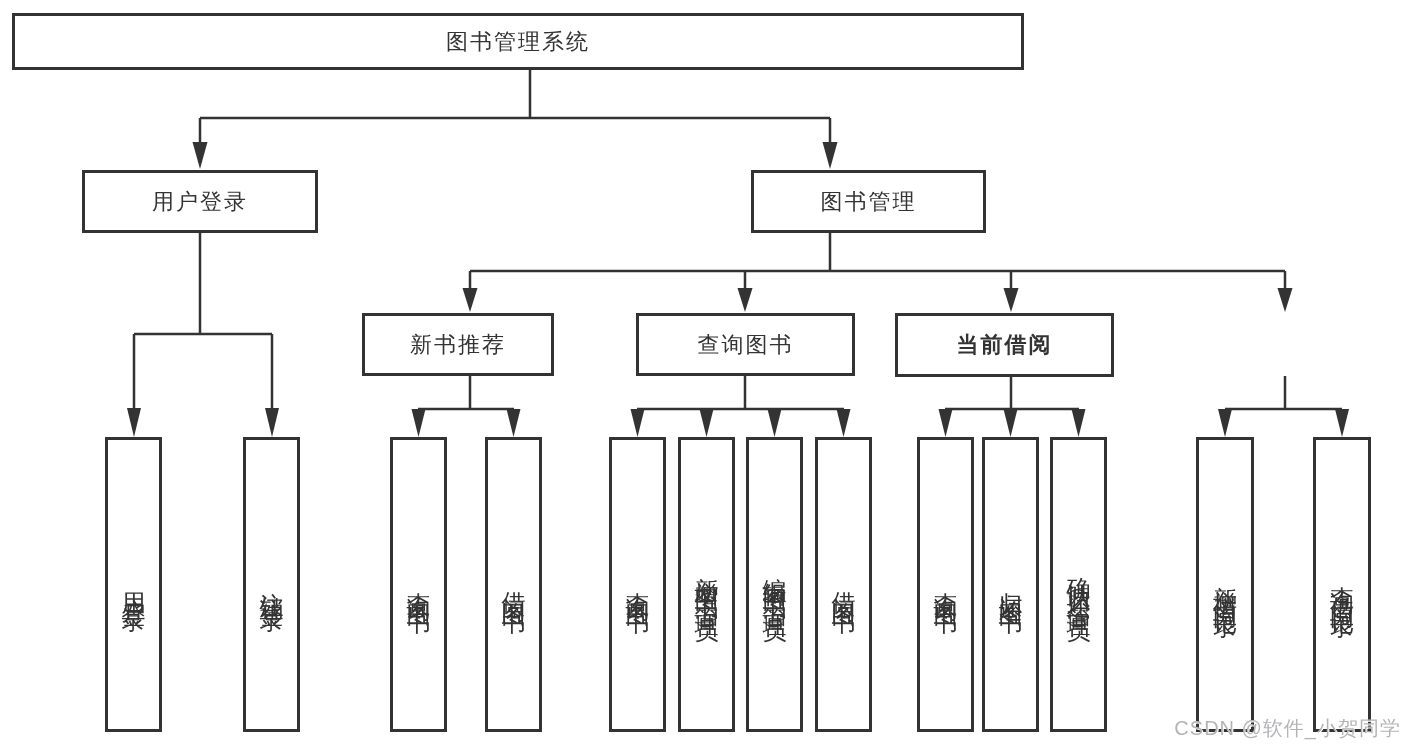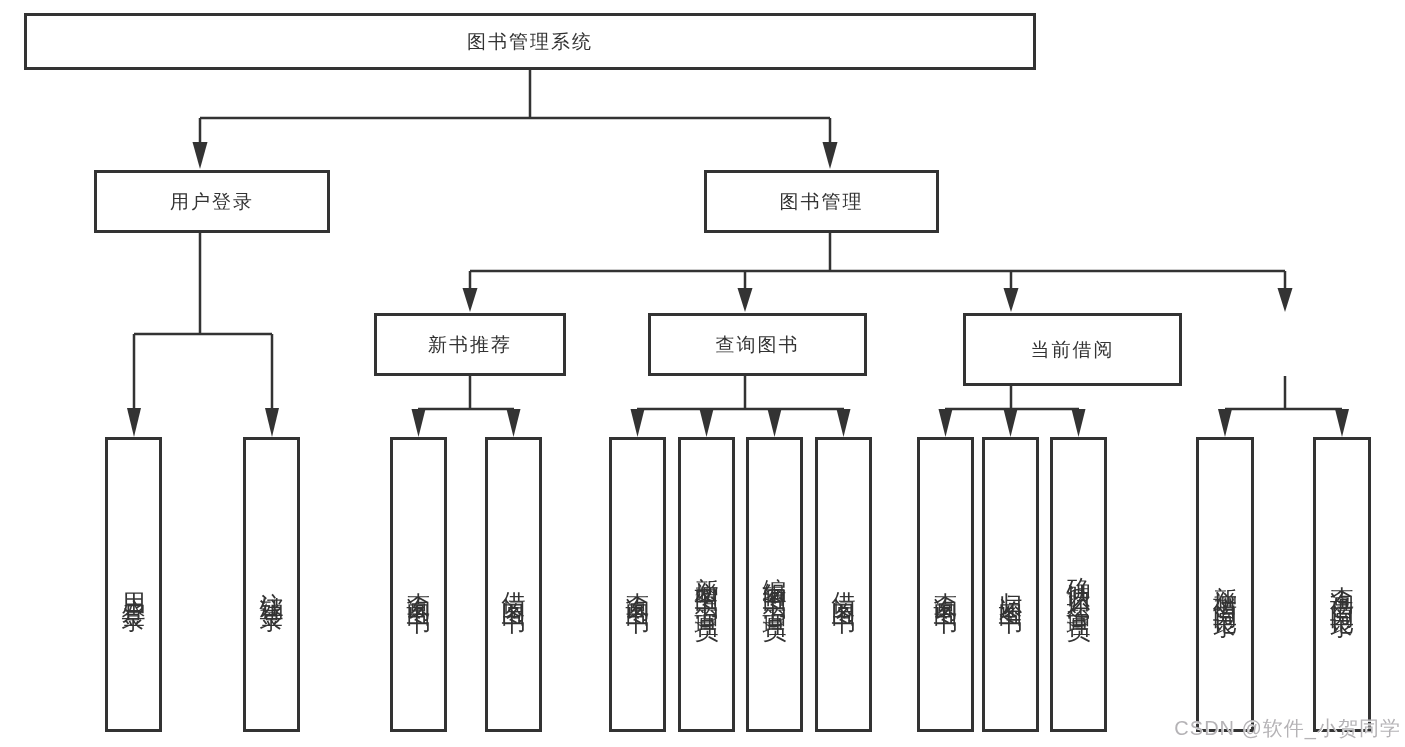--- a/index.html
+++ b/index.html
@@ -30,40 +30,39 @@
     box-sizing: border-box;
     border: 3px solid #333333;
     background: #ffffff;
     color: #333333;
     display: flex;
     align-items: center;
     justify-content: center;
     text-align: center;
   }
   .hnode {
-    font-size: 19px;
+    font-size: 22px;
     letter-spacing: 2px;
-    margin-left: 12px;
   }
   .leaf {
     writing-mode: vertical-rl;
     text-orientation: mixed;
     font-size: 24px;
     letter-spacing: 6px;
     line-height: 1;
   }
   
   .n-root   { left: 12px;  top: 13px;  width: 1012px; height: 57px; }
   
   .n-l1a    { left: 82px;  top: 170px; width: 236px;  height: 63px; }
-  .n-l1b    { left: 692px; top: 170px; width: 235px;  height: 63px; }
+  .n-l1b    { left: 751px; top: 170px; width: 235px;  height: 63px; }
   
   .n-l2a    { left: 362px;  top: 313px; width: 192px; height: 63px; }
   .n-l2b    { left: 636px;  top: 313px; width: 219px; height: 63px; }
-  .n-l2c    { left: 951px;  top: 313px; width: 219px; height: 73px; }
+  .n-l2c    { left: 895px;  top: 313px; width: 219px; height: 64px; font-weight: bold; }
   .n-l2d    { left: 1177px; top: 313px; width: 219px; height: 63px; }
   
   .n-f1  { left: 105px;  top: 437px; width: 57px; height: 295px; }
   .n-f2  { left: 243px;  top: 437px; width: 57px; height: 295px; }
   .n-f3  { left: 390px;  top: 437px; width: 57px; height: 295px; }
   .n-f4  { left: 485px;  top: 437px; width: 57px; height: 295px; }
   .n-f5  { left: 609px;  top: 437px; width: 57px; height: 295px; }
   .n-f6  { left: 678px;  top: 437px; width: 57px; height: 295px; }
   .n-f7  { left: 746px;  top: 437px; width: 57px; height: 295px; }
   .n-f8  { left: 815px;  top: 437px; width: 57px; height: 295px; }

